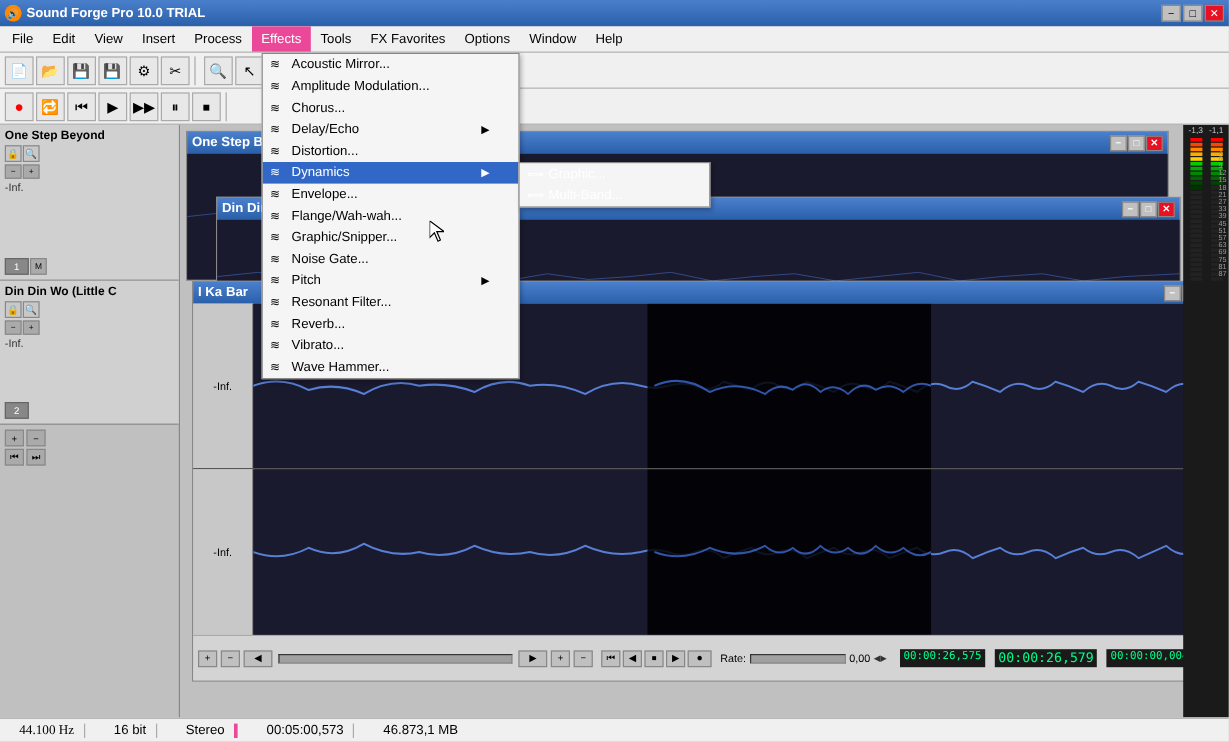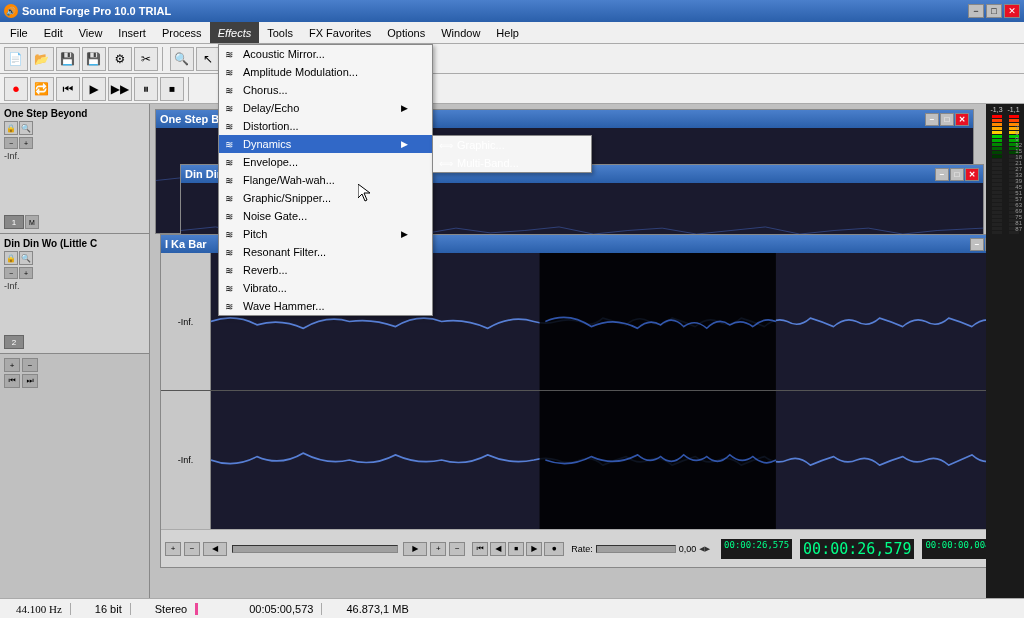--- a/index.html
+++ b/index.html
@@ -65,23 +65,22 @@
       cursor: pointer;
       height: 100%;
       display: flex;
       align-items: center;
     }
     .menu-item:hover, .menu-item.active {
       background: #3168c7;
       color: white;
     }
     .menu-item.active {
-      background: #404040;
+      background: #ec4899;
       color: white;
-      font-style: italic;
     }
 
     
     .toolbar {
       background: #f0f0f0;
       height: 30px;
       display: flex;
       align-items: center;
       border-bottom: 1px solid #aaa;
       padding: 0 4px;
@@ -414,21 +413,21 @@
             <div style="width:20px;height:14px;background:#c0c0c0;border:1px solid #888;font-size:8px;cursor:pointer;display:flex;align-items:center;justify-content:center;">⏺</div>
           </div>
 
           <span style="font-size:9px;margin-left:4px;">Rate:</span>
           <div style="width:80px;height:8px;background:#a0a0a0;border:1px inset #888;"></div>
           <span style="font-size:9px;">0,00</span>
           <div style="font-size:7px;color:#333;">◀▶</div>
 
           <div style="margin-left:8px;display:flex;gap:8px;">
             <span style="font-size:9px;background:#1a1a1a;color:#00ff88;padding:1px 3px;font-family:monospace;">00:00:26,575</span>
-            <span style="font-size:15px;background:#1a1a1a;color:#00ff88;padding:1px 3px;font-family:monospace;">00:00:26,579</span>
+            <span style="font-size:11px;background:#1a1a1a;color:#00ff88;padding:1px 3px;font-family:monospace;">00:00:26,579</span>
             <span style="font-size:9px;background:#1a1a1a;color:#00ff88;padding:1px 3px;font-family:monospace;">00:00:00,004</span>
             <span style="font-size:9px;color:#333;">1:1</span>
           </div>
         </div>
       </div>
 
       <div style="position:absolute;right:0;top:0;width:38px;height:100%;background:#1a1a1a;display:flex;flex-direction:column;">
         <div style="display:flex;justify-content:space-around;padding:2px 2px 0;font-size:7px;color:#ccc;">
           <span>-1,3</span>
           <span>-1,1</span>
@@ -524,21 +523,21 @@
         </div>
       </div>
 
     </div>
   </div>
 
   <div class="status-bar" style="position:absolute;bottom:0;left:0;right:0;height:20px;background:#f0f0f0;border-top:1px solid #aaa;display:flex;align-items:center;font-size:11px;">
     <span style="padding:0 8px;border-right:1px solid #aaa;font-family:Liberation Serif, serif;">44.100 Hz</span>
     <span style="padding:0 8px;border-right:1px solid #aaa;">16 bit</span>
     <span style="padding:0 8px;border-right:3px solid #ec4899;">Stereo</span>
-    <span style="padding:0 8px;border-right:1px solid #aaa;margin-left:27px;">00:05:00,573</span>
+    <span style="padding:0 8px;border-right:1px solid #aaa;">00:05:00,573</span>
     <span style="padding:0 8px;">46.873,1 MB</span>
   </div>
 
   <div style="position:absolute;top:0;left:0;width:100%;height:100%;z-index:50;pointer-events:none;">
 
     <div class="dropdown-menu" style="top:44px;left:218px;width:215px;pointer-events:auto;">
 
       <div class="dropdown-item">
         <span class="item-icon">≋</span>
         <span>Acoustic Mirror...</span>

